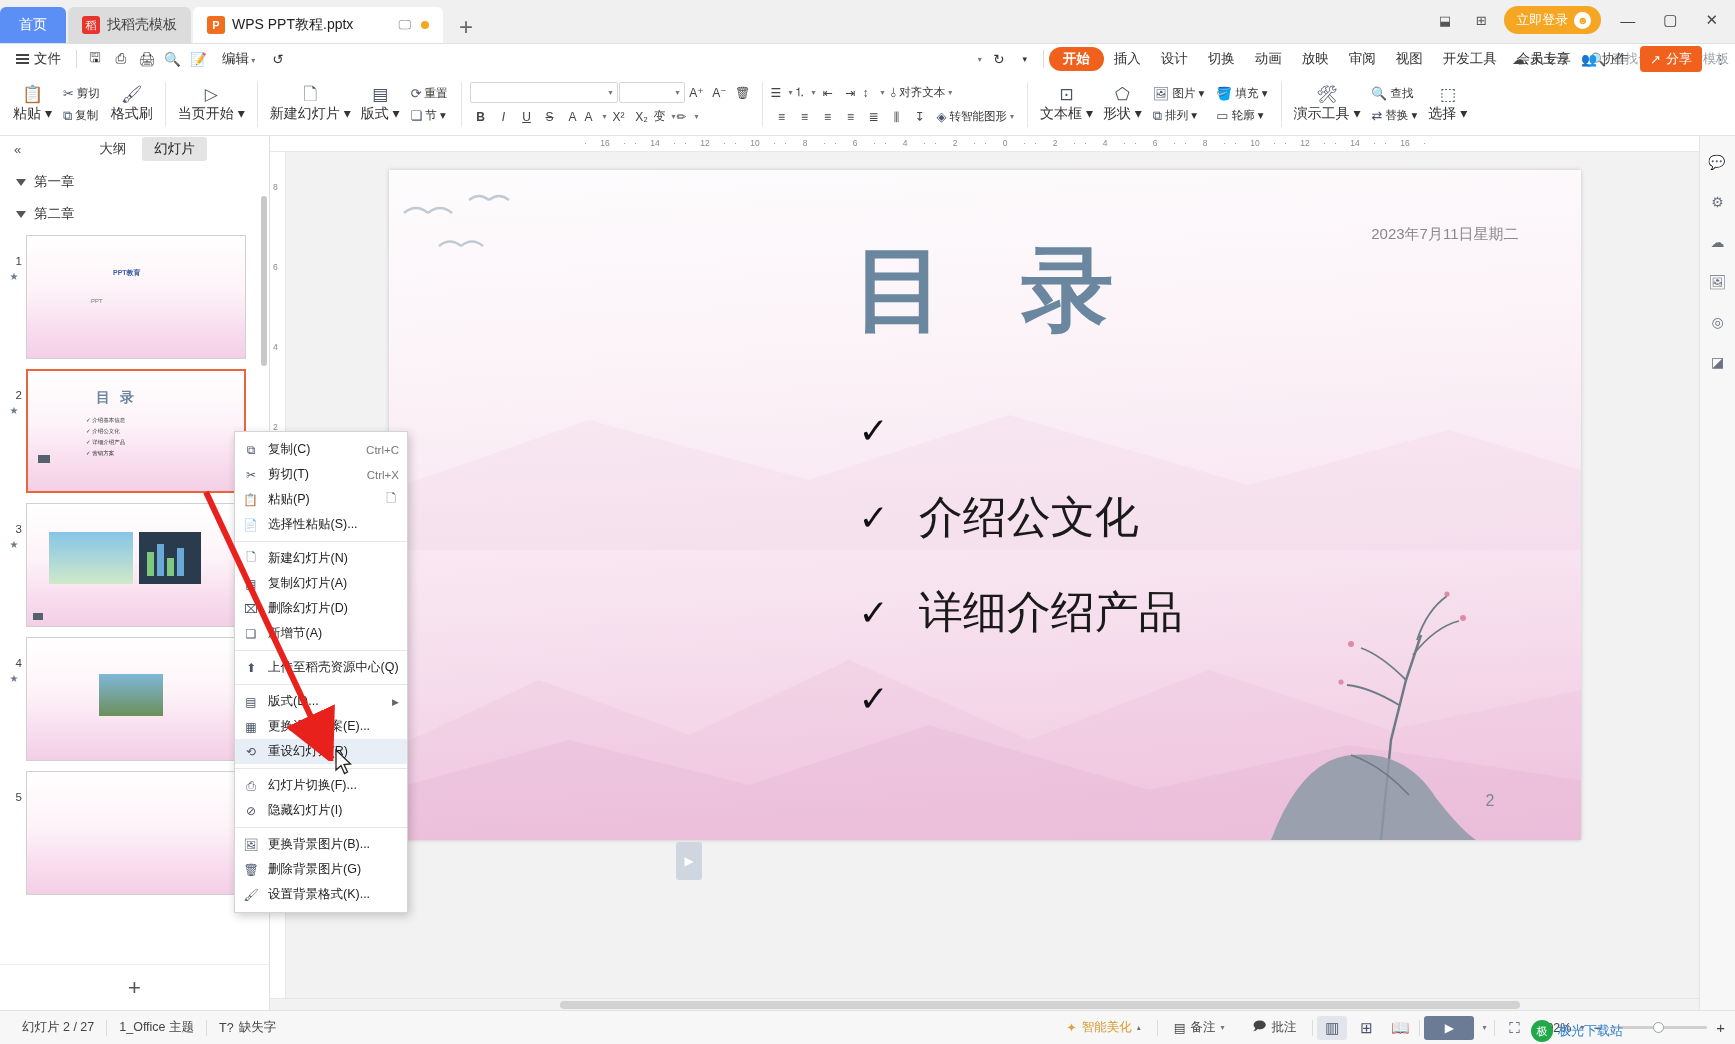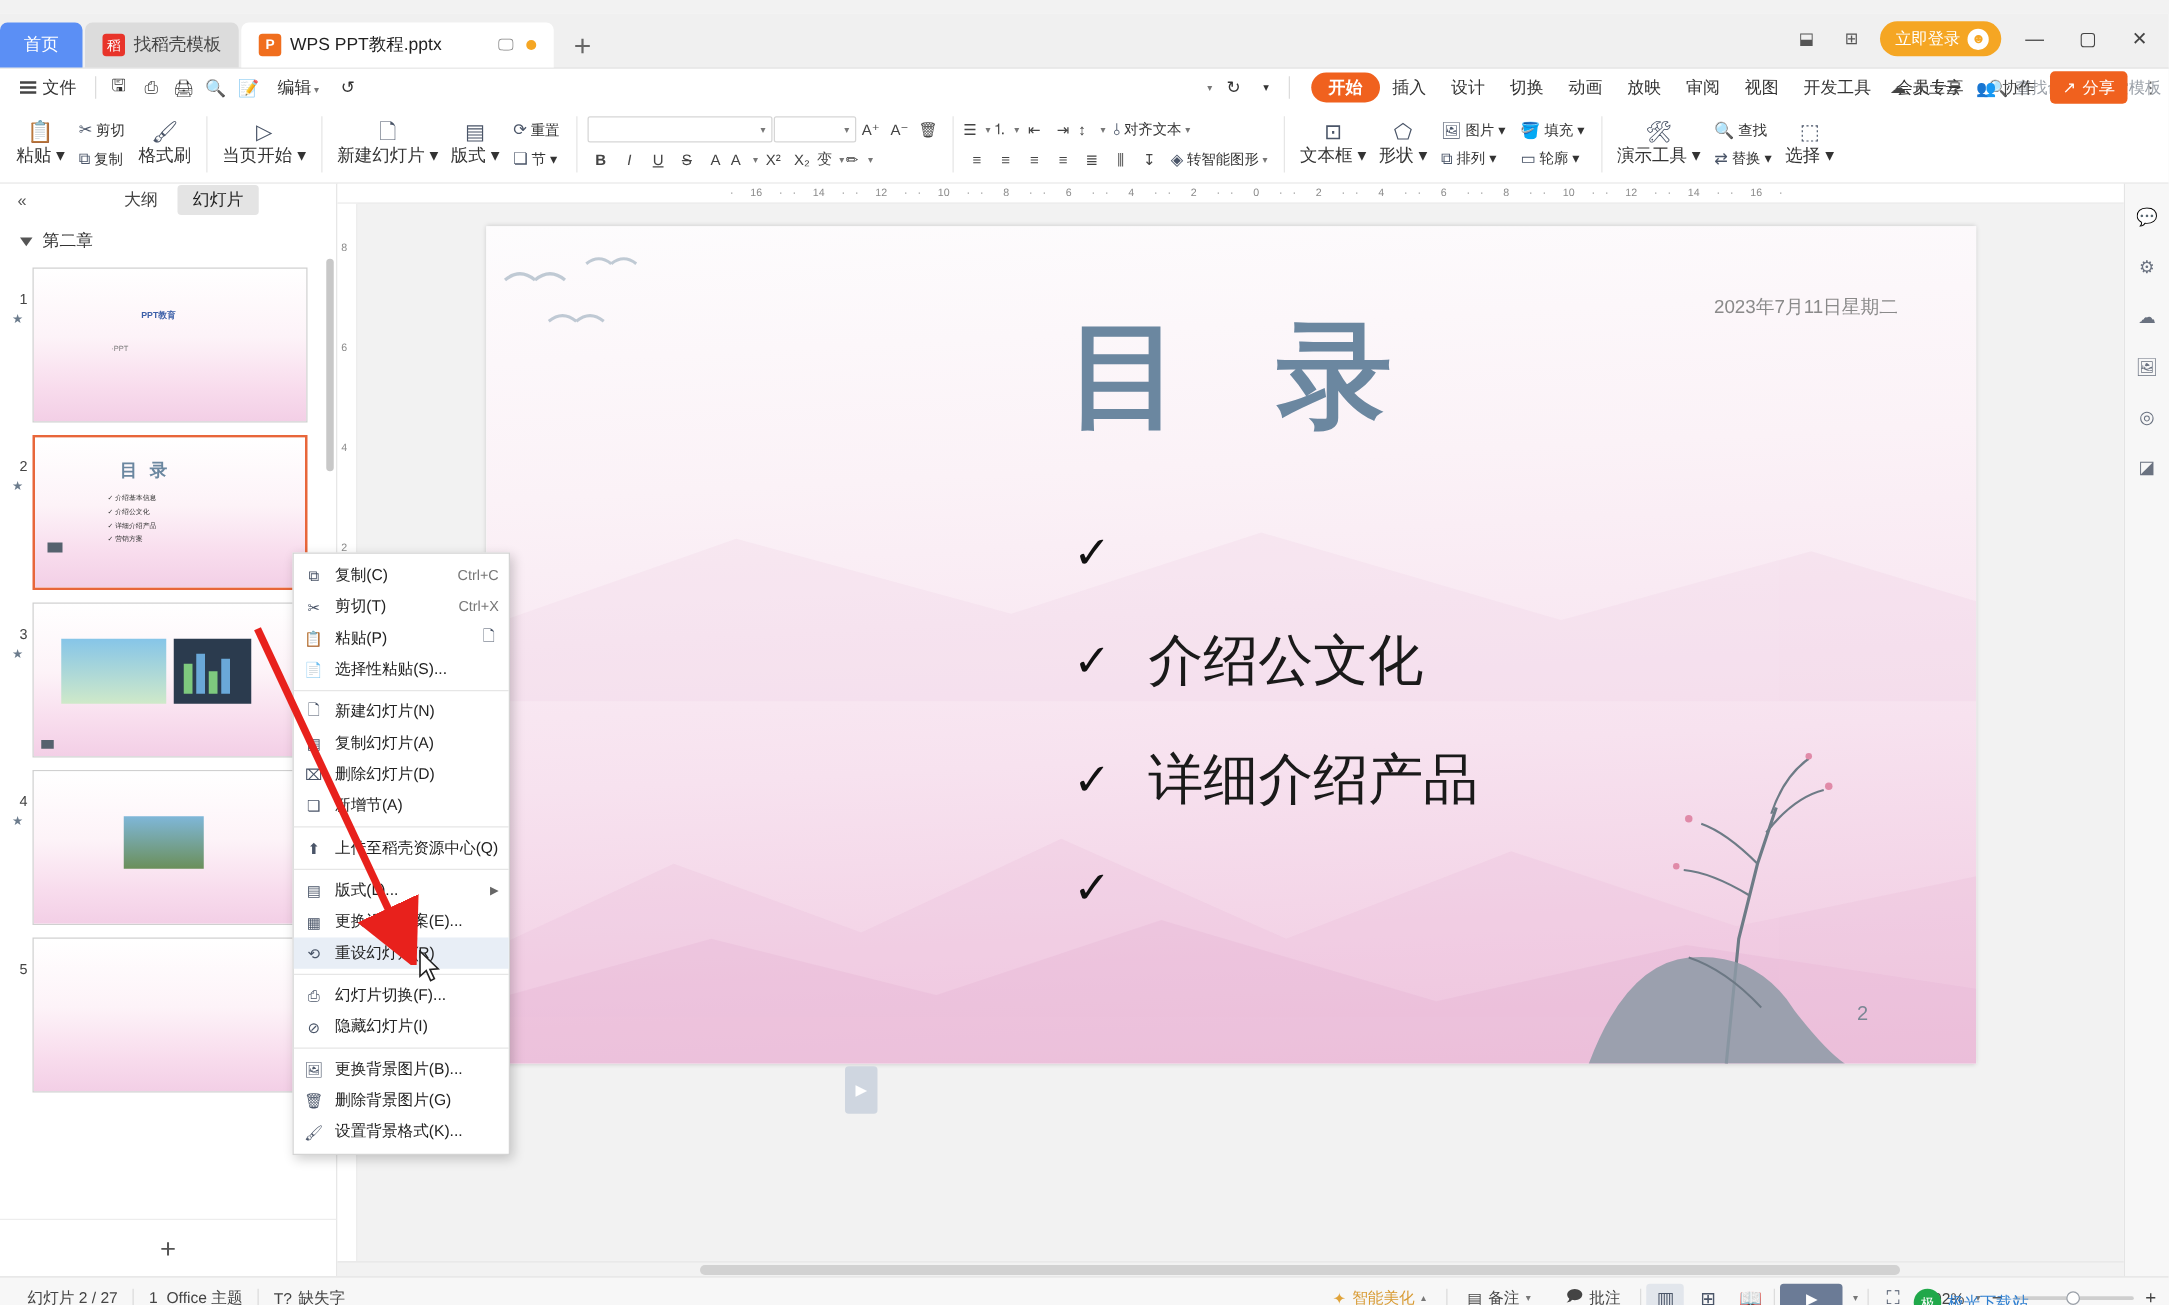--- a/index.html
+++ b/index.html
@@ -7,21 +7,21 @@
     width: 1735px; height: 1044px;
     font-family: "Liberation Sans", "DejaVu Sans", sans-serif;
     background: #f2f2f2; overflow: hidden;
     -webkit-font-smoothing: antialiased;
   }
   .app { position: relative; width: 1735px; height: 1044px; background: #fff; }
 
   
   .tabbar {
     height: 44px; background: #f0f0f0; display: flex; align-items: flex-end;
-    position: relative; border-bottom: 1px solid #e0e0e0; margin-top: 11px;
+    position: relative; border-bottom: 1px solid #e0e0e0;
   }
   .tab {
     height: 36px; display: flex; align-items: center; gap: 7px;
     padding: 0 14px; font-size: 14px; color: #333; cursor: pointer;
     border-radius: 6px 6px 0 0; margin-right: 2px; position: relative;
   }
   .tab.home { background: #5b8ff5; color: #fff; width: 66px; justify-content: center; font-size:14px;}
   .tab.mid { background: #dcdcdc; color: #444; }
   .tab.active { background: #fff; color: #222; min-width: 250px; }
   .tab-ico { width: 18px; height: 18px; border-radius: 3px; display: inline-flex;
@@ -44,21 +44,21 @@
   .menubar {
     height: 30px; display: flex; align-items: center; gap: 0px;
     background: #fff; padding: 0 6px; font-size: 13.5px; color: #333; position: relative;
   }
   .mb-item { padding: 3px 10px; cursor: pointer; white-space: nowrap; }
   .mb-item.file { display: flex; align-items: center; gap: 5px; }
   .hamb { display: inline-flex; flex-direction: column; gap: 2.5px; }
   .hamb i { width: 13px; height: 1.6px; background: #444; display: block; }
   .qicon { width: 26px; height: 22px; display: flex; align-items: center; justify-content: center; cursor: pointer; }
   .sep-v { width: 1px; height: 18px; background: #dcdcdc; margin: 0 5px; }
-  .mb-start { background: #f0611e; color: #fff; border-radius: 12px; padding: 3px 14px; font-weight: bold; margin-left: 12px; }
+  .mb-start { background: #f0611e; color: #fff; border-radius: 12px; padding: 3px 14px; font-weight: bold; }
   .search-cmd { display: flex; align-items: center; gap: 5px; color: #9aa0a8; font-size: 13px; margin-left: 10px; cursor: text;}
   .menubar-right { position: absolute; right: 8px; display: flex; align-items: center; gap: 12px; font-size: 13px; color: #444;}
   .mr-it { display: flex; align-items: center; gap: 5px; cursor: pointer; }
   .share-btn { background: #f0611e; color: #fff; border-radius: 4px; padding: 4px 10px; display: flex; gap: 5px; align-items: center;}
 
   
   .ribbon {
     height: 62px; background: #fff; border-bottom: 1px solid #e3e3e3;
     display: flex; align-items: stretch; padding: 2px 4px; font-size: 11.5px; color: #333;
   }
@@ -467,20 +467,24 @@
         <div class="sb-collapse">«</div>
         <div class="sb-tabs">
           <div class="sb-tab">大纲</div>
           <div class="sb-tab on">幻灯片</div>
         </div>
       </div>
 
       <div class="sb-list">
         <div class="chapter">
           <span class="tri"></span>
+          <span>第一章</span>
+        </div>
+        <div class="chapter">
+          <span class="tri"></span>
           <span>第二章</span>
         </div>
 
         <div class="slide-row">
           <div class="slide-meta">
             <span class="slide-num">1</span>
             <span class="star">★</span>
           </div>
           <div class="thumb">
             <div class="pinkgrad"></div>

